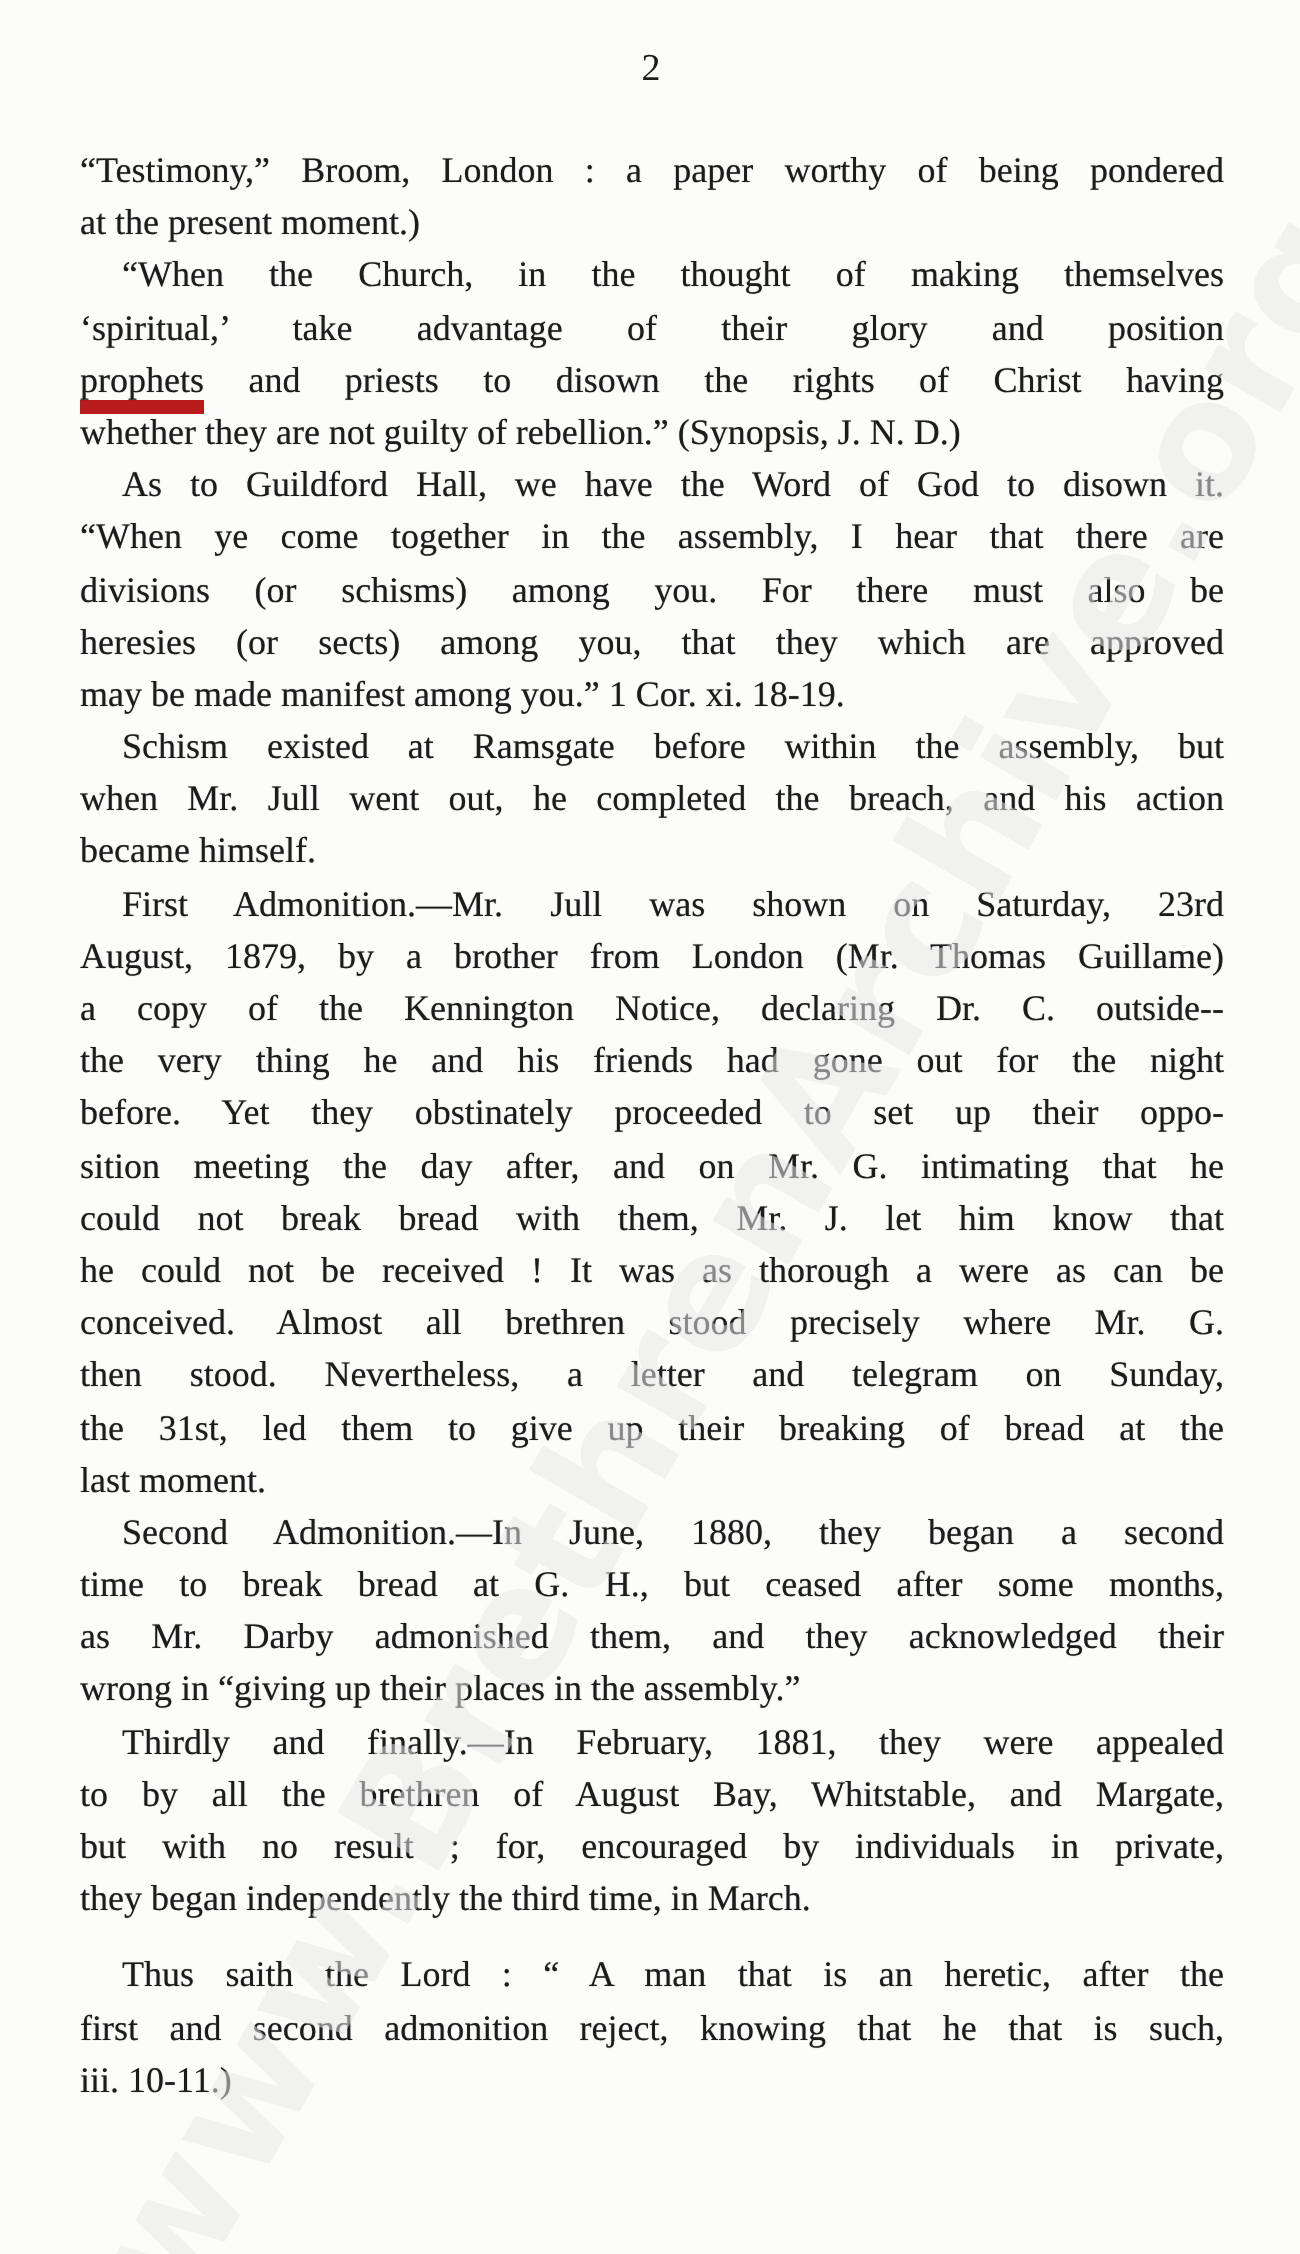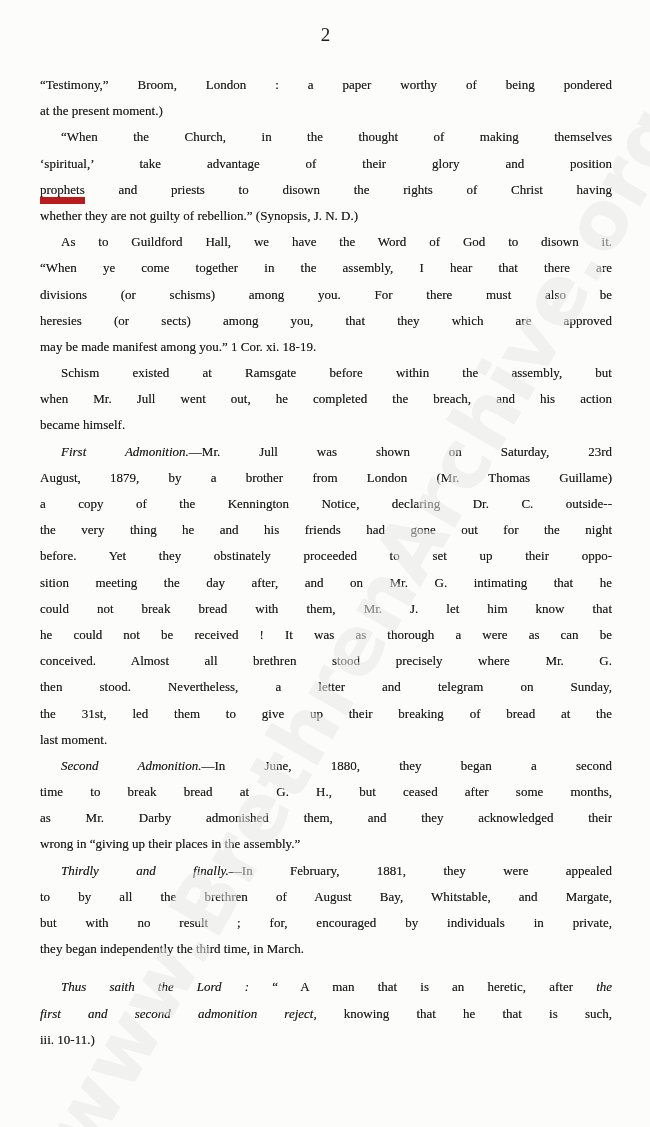--- a/index.html
+++ b/index.html
@@ -25,35 +25,35 @@
     font-size: 19px;
     letter-spacing: 1px;
     z-index: 1;
   }
   .text-column {
     position: absolute;
     top: 72px;
     left: 40px;
     width: 572px;
     z-index: 1;
-    font-size: 13px;
+    font-size: 18px;
     text-shadow: 0 0 0.5px rgba(20,20,20,0.55);
   }
   .line {
     line-height: 26.2px;
     height: 26.2px;
     text-align: justify;
     text-align-last: justify;
     white-space: normal;
     overflow: visible;
   }
   .line.last { text-align-last: left; }
   .line.indent { text-indent: 21px; }
   .line.gap { margin-top: 12px; }
-  .italic { font-style: italic; }
+  .italic { }
   .underline { border-bottom: 7px solid #b91c1c; padding-bottom: 0px; }
   .overdash { border-top: 2px dashed #555; }
   .wm {
     position: absolute;
     left: 26px;
     top: 1122px;
     transform: rotate(-60deg);
     transform-origin: 0 0;
     font-family: "DejaVu Sans", sans-serif;
     font-weight: bold;

